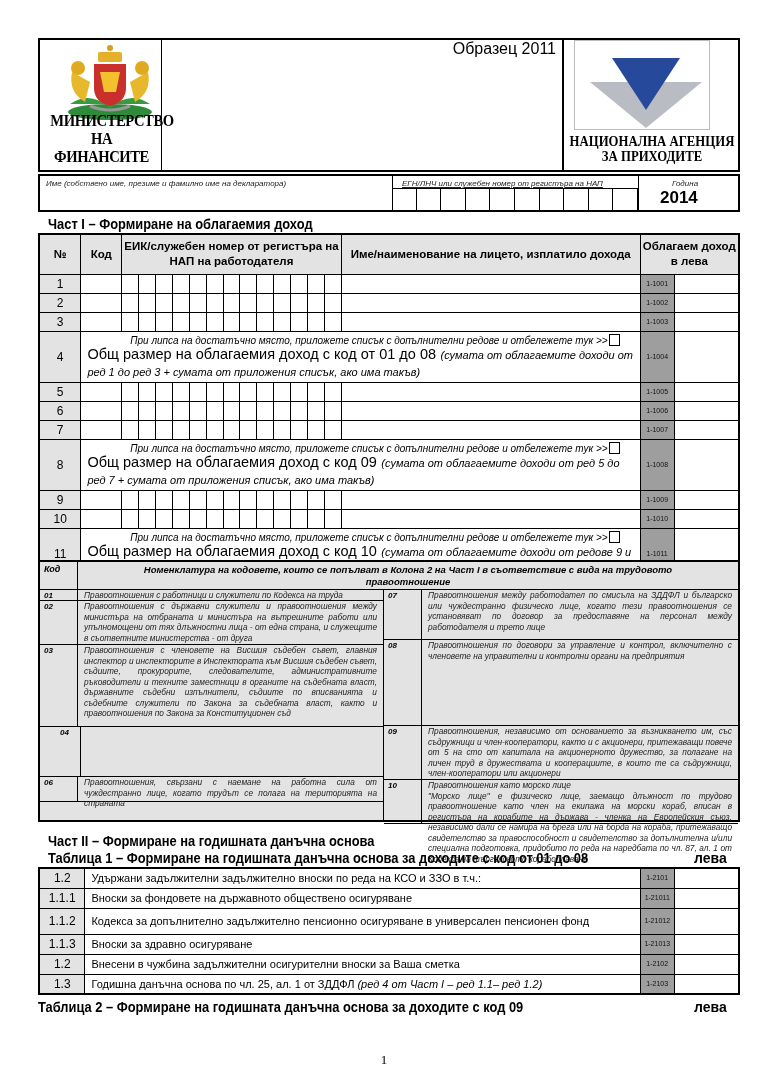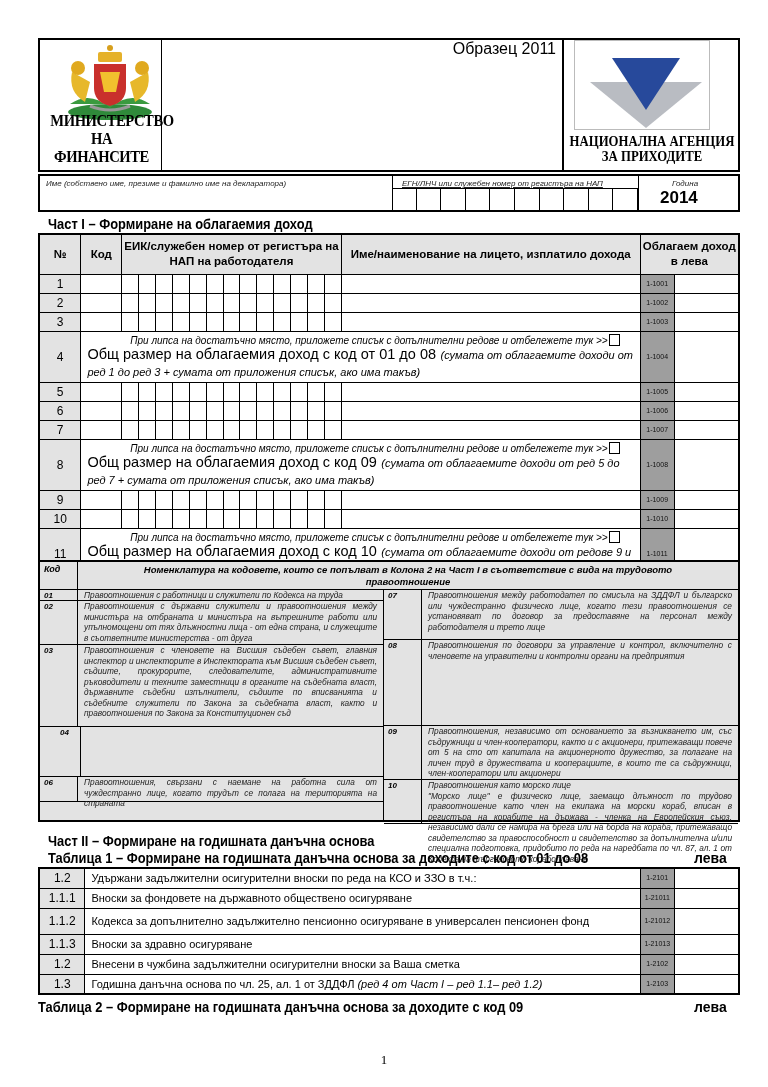--- a/index.html
+++ b/index.html
@@ -420,21 +420,21 @@
 <table class="grid" id="part2" style="left:38px;top:867px;width:702px;border:2px solid #000;">
   <colgroup>
       <col style="width:46px">
       <col style="width:557px">
       <col style="width:34px">
       <col style="width:65px">
     </colgroup>
   <tbody id="t2body">
       <tr style="height:20px">
         <td class="gray num">1.2</td>
-        <td class="lab"><span>Удържани задължителни осигурителни вноски по реда на КСО и ЗЗО в т.ч.:</span></td>
+        <td class="lab"><span>Удържани задължителни задължително вноски по реда на КСО и ЗЗО в т.ч.:</span></td>
         <td class="code">1-2101</td>
         <td></td>
       </tr>
       <tr style="height:20px">
         <td class="gray num">1.1.1</td>
         <td class="lab"><span>Вноски за фондовете на държавното обществено осигуряване</span></td>
         <td class="code">1-21011</td>
         <td></td>
       </tr>
       <tr style="height:26px">

